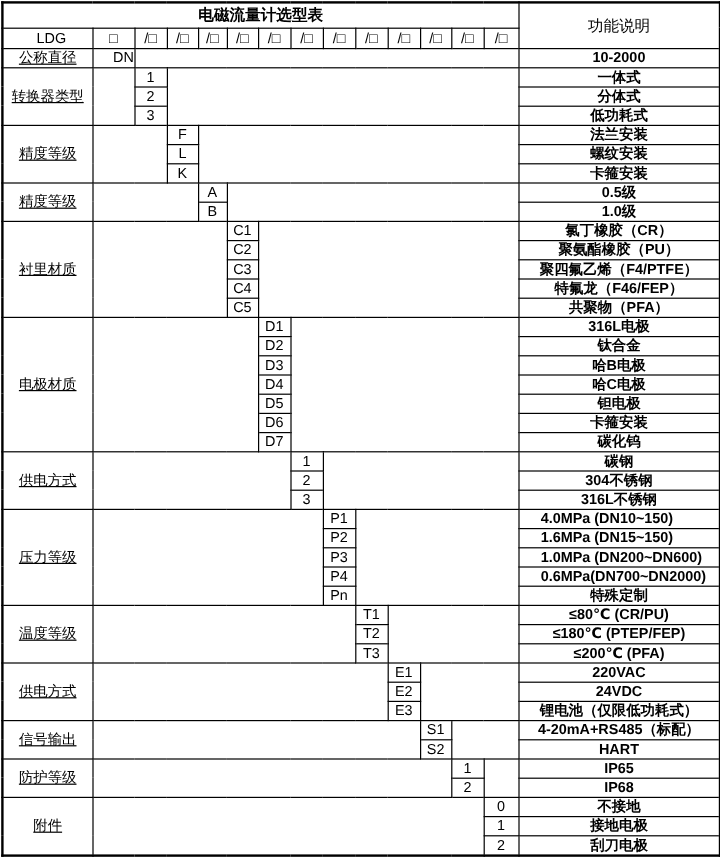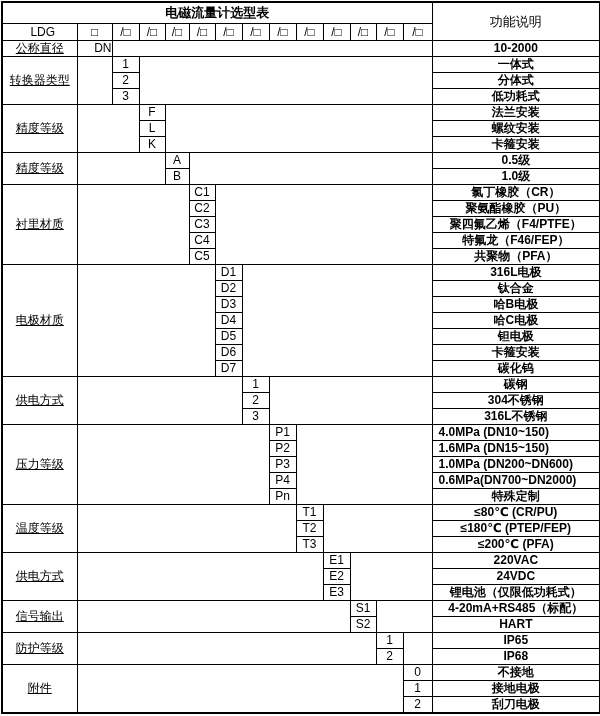--- a/index.html
+++ b/index.html
@@ -9,21 +9,21 @@
         border:2px solid #000000;}
   td{border:1px solid #000;padding:0;font-size:12px;line-height:1;
      text-align:center;vertical-align:middle;overflow:hidden;white-space:nowrap;}
   td.title{font-size:13px;font-weight:bold;}
   td.fnhead{font-size:13px;margin-top:13px;}
   td.ldg{text-align:center;padding-left:6px;}
   td.dn{text-align:right;padding-left:3px;}
   td.box{font-size:12px;}
   td.lbl{font-size:12px;text-decoration:underline;}
   td.fn{font-size:12px;font-weight:bold;}
-  td.fn.left{text-align:left;padding-left:6px;}
+  td.fn.left{text-align:left;padding-left:18px;}
   td.gap{background:#fff;}
   tr.titleRow{height:21px;}
   tr.modelRow{height:17px;}
 </style>
 </head>
 <body>
 
 <div class="wrap">
   <table>
     <colgroup>

